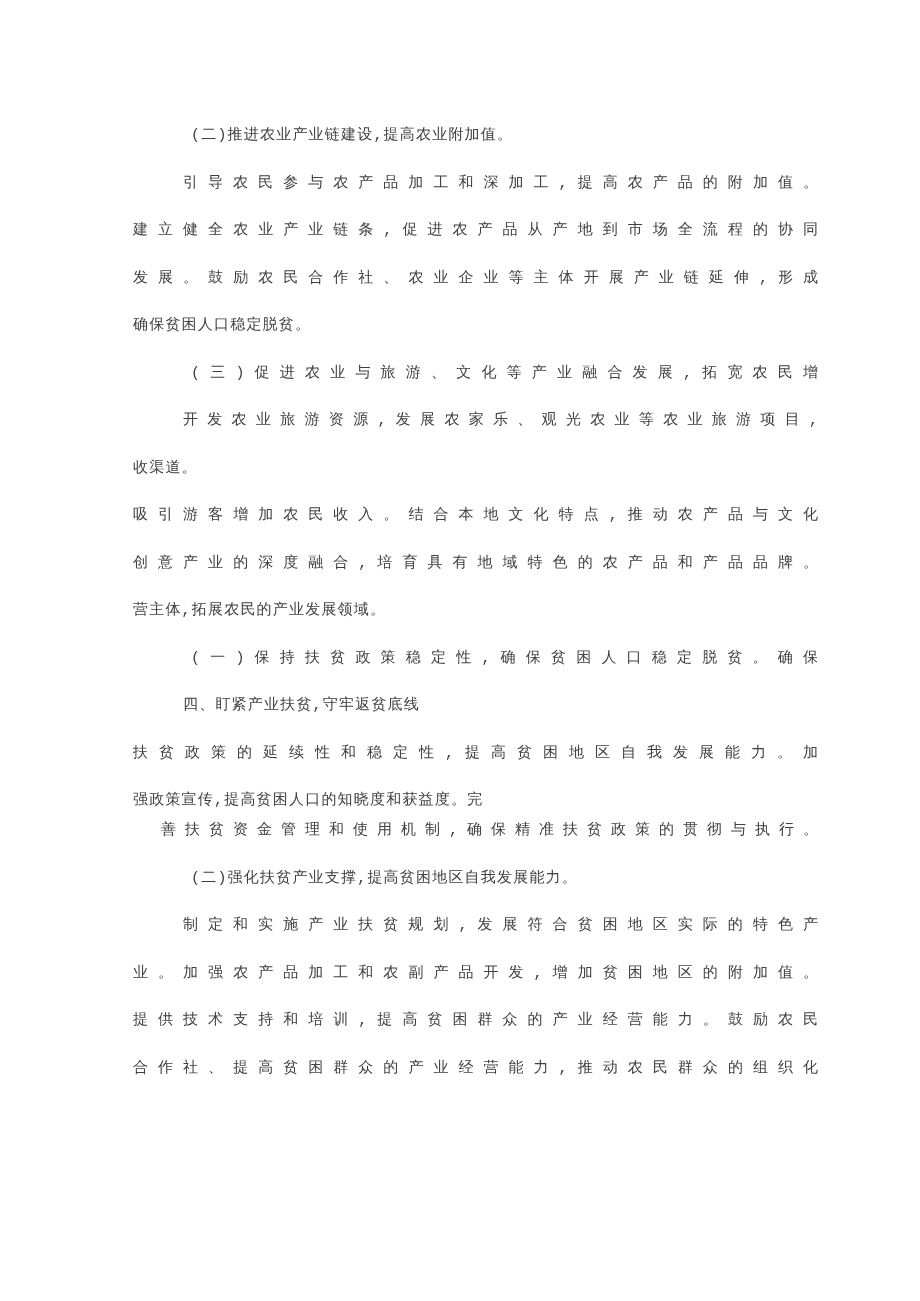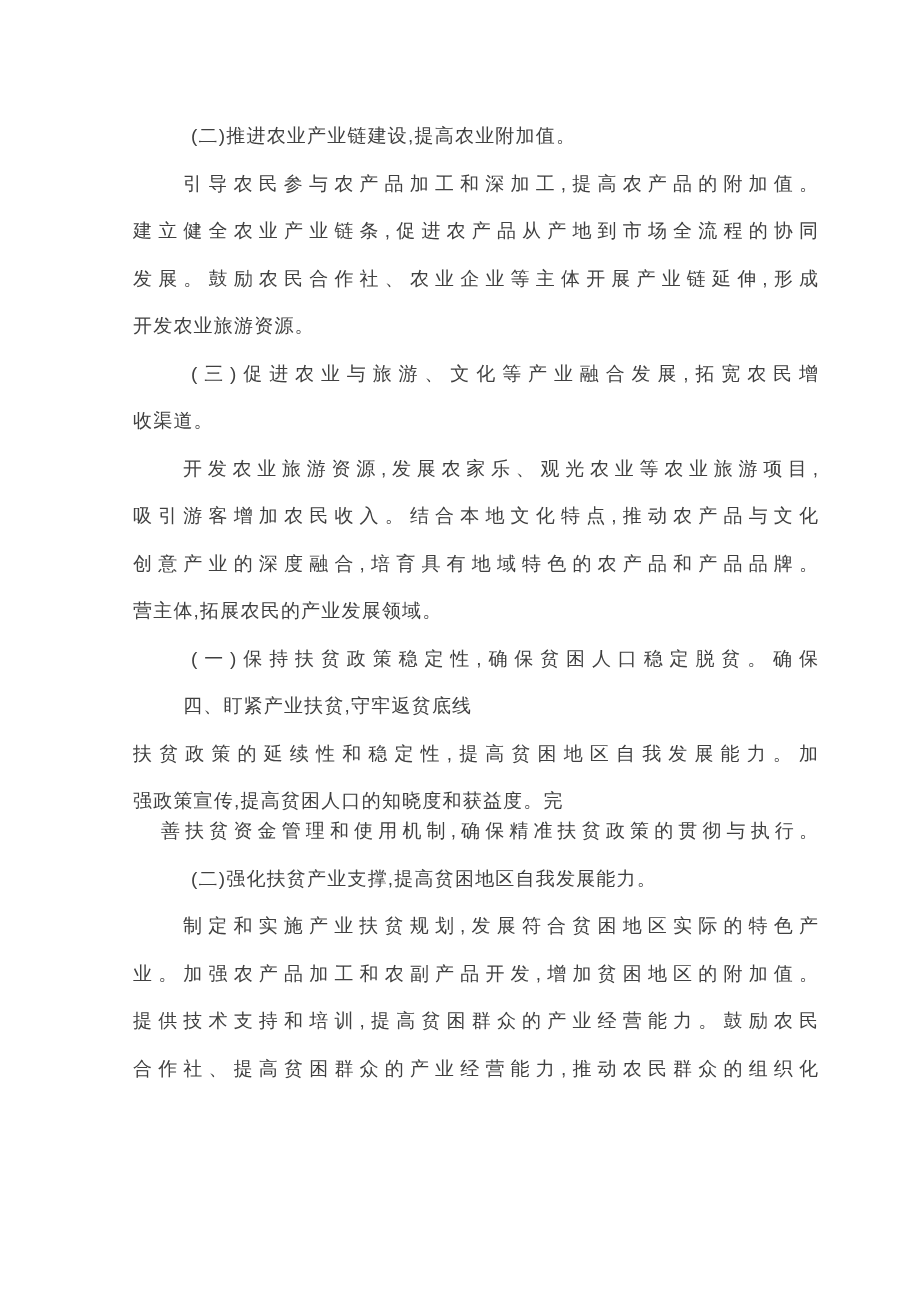--- a/index.html
+++ b/index.html
@@ -16,23 +16,23 @@
   }
   .doc {
     position: absolute;
     left: 133px;
     top: 112px;
     width: 685px;
   }
   .ln {
     height: 47.5px;
     line-height: 47.5px;
-    font-size: 19px;
+    font-size: 15px;
     color: #404040;
-    font-family: Liberation Sans, sans-serif;
+    font-family: Liberation Mono, monospace;
     letter-spacing: 1.2px;
     white-space: nowrap;
     overflow: visible;
   }
   
   .ln.j {
     white-space: normal;
     letter-spacing: normal;
     text-align: justify;
     text-align-last: justify;
@@ -48,24 +48,24 @@
 </style>
 </head>
 <body>
 
 <div class="page">
   <div class="doc">
     <div class="ln indp">(二)推进农业产业链建设,提高农业附加值。</div>
     <div class="ln ind j">引导农民参与农产品加工和深加工,提高农产品的附加值。</div>
     <div class="ln j">建立健全农业产业链条,促进农产品从产地到市场全流程的协同</div>
     <div class="ln j">发展。鼓励农民合作社、农业企业等主体开展产业链延伸,形成</div>
-    <div class="ln">开发农业旅游资源。</div>
+    <div class="ln">确保贫困人口稳定脱贫。</div>
     <div class="ln indp j">(三)促进农业与旅游、文化等产业融合发展,拓宽农民增</div>
+    <div class="ln ind j">开发农业旅游资源,发展农家乐、观光农业等农业旅游项目,</div>
     <div class="ln">收渠道。</div>
-    <div class="ln ind j">开发农业旅游资源,发展农家乐、观光农业等农业旅游项目,</div>
     <div class="ln j">吸引游客增加农民收入。结合本地文化特点,推动农产品与文化</div>
     <div class="ln j">创意产业的深度融合,培育具有地域特色的农产品和产品品牌。</div>
     <div class="ln">营主体,拓展农民的产业发展领域。</div>
     <div class="ln indp j">(一)保持扶贫政策稳定性,确保贫困人口稳定脱贫。确保</div>
     <div class="ln ind">四、盯紧产业扶贫,守牢返贫底线</div>
     <div class="ln j">扶贫政策的延续性和稳定性,提高贫困地区自我发展能力。加</div>
     <div class="ln">强政策宣传,提高贫困人口的知晓度和获益度。完</div>
     <div class="ln j pull">善扶贫资金管理和使用机制,确保精准扶贫政策的贯彻与执行。</div>
     <div class="ln indp">(二)强化扶贫产业支撑,提高贫困地区自我发展能力。</div>
     <div class="ln ind j">制定和实施产业扶贫规划,发展符合贫困地区实际的特色产</div>

